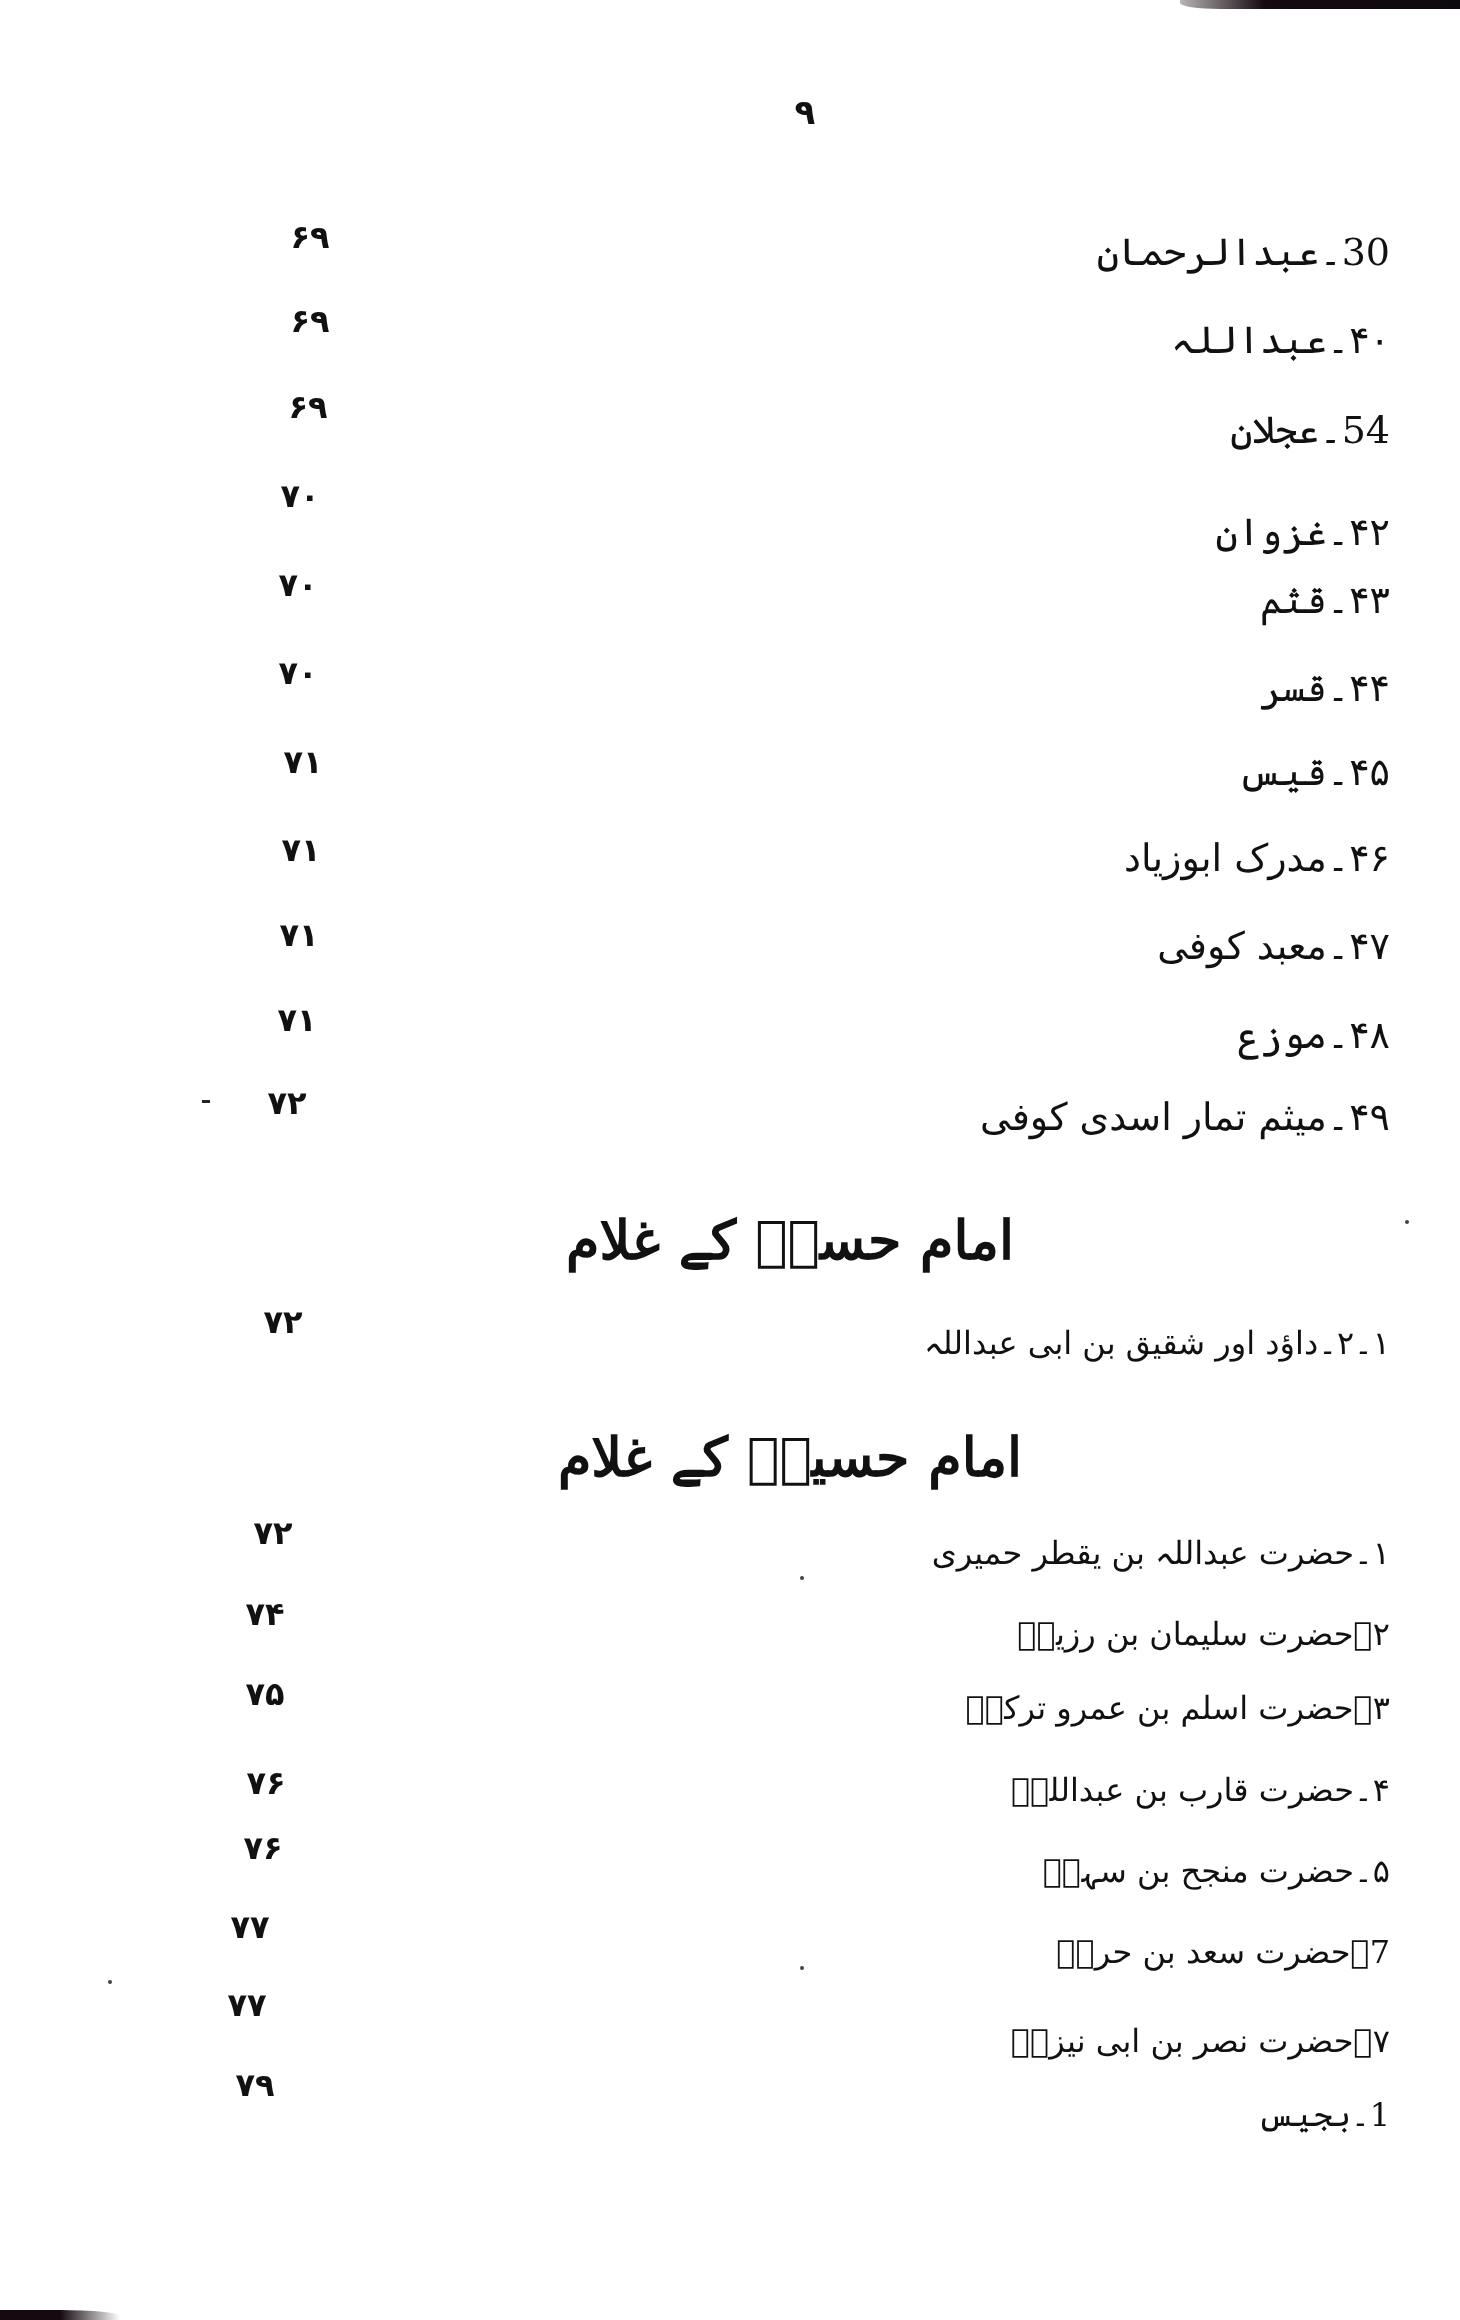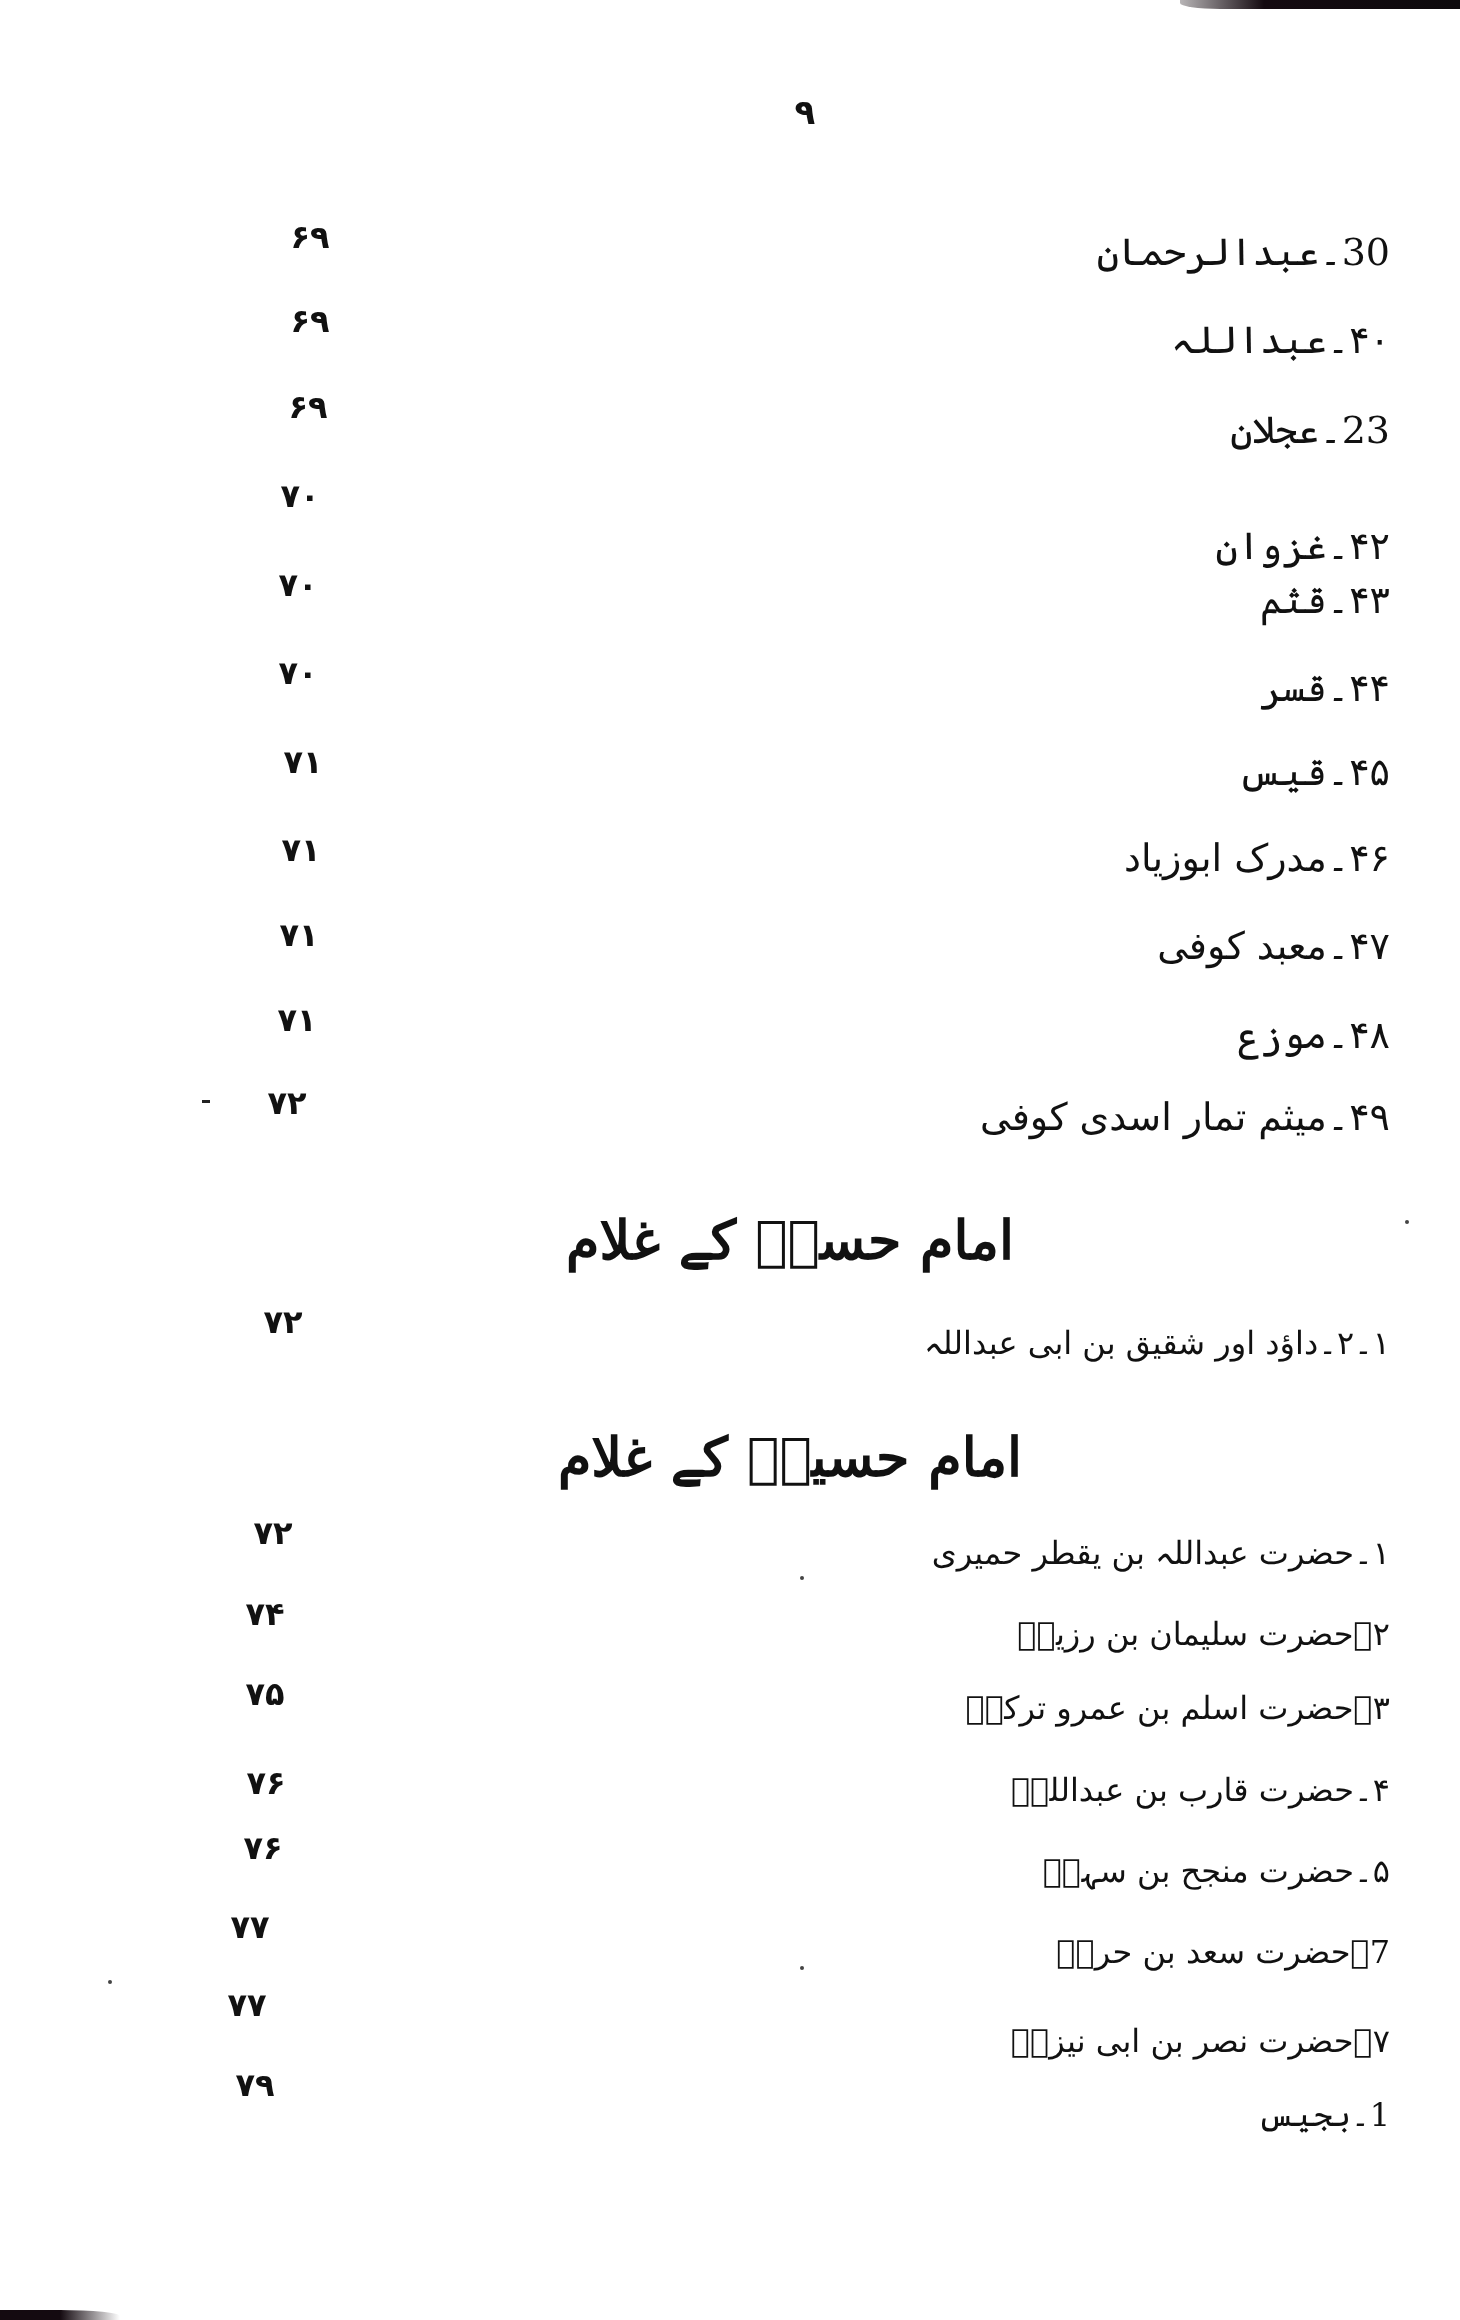--- a/index.html
+++ b/index.html
@@ -49,24 +49,24 @@
 
 <div class="page-number">٩</div>
 
 <div>
   <div class="entry" style="top:252px">30۔عبدالرحمان</div>
   <div class="pg" style="top:237px;left:255px">۶۹</div>
 
   <div class="entry" style="top:340px">۴۰۔عبداللہ</div>
   <div class="pg" style="top:321px;left:255px">۶۹</div>
 
-  <div class="entry" style="top:430px">23۔عجلان</div>
+  <div class="entry" style="top:430px">54۔عجلان</div>
   <div class="pg" style="top:407px;left:253px">۶۹</div>
 
-  <div class="entry" style="top:546px">۴۲۔غزوان</div>
+  <div class="entry" style="top:532px">۴۲۔غزوان</div>
   <div class="pg" style="top:496px;left:245px">۷۰</div>
 
   <div class="entry" style="top:600px">۴۳۔قثم</div>
   <div class="pg" style="top:585px;left:243px">۷۰</div>
 
   <div class="entry" style="top:688px">۴۴۔قسر</div>
   <div class="pg" style="top:673px;left:243px">۷۰</div>
 
   <div class="entry" style="top:772px">۴۵۔قیس</div>
   <div class="pg" style="top:762px;left:248px">۷۱</div>

